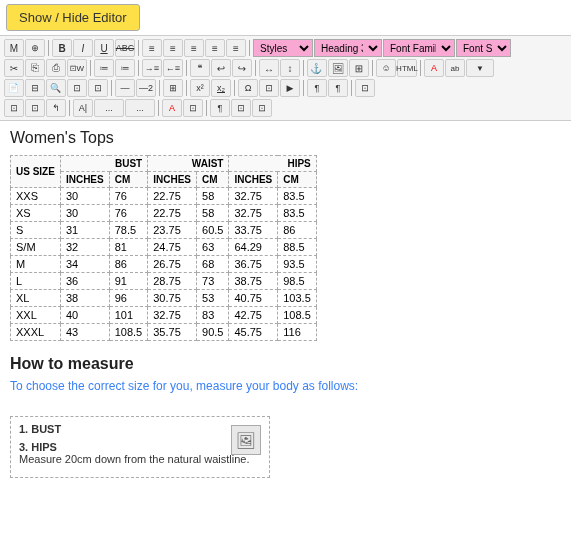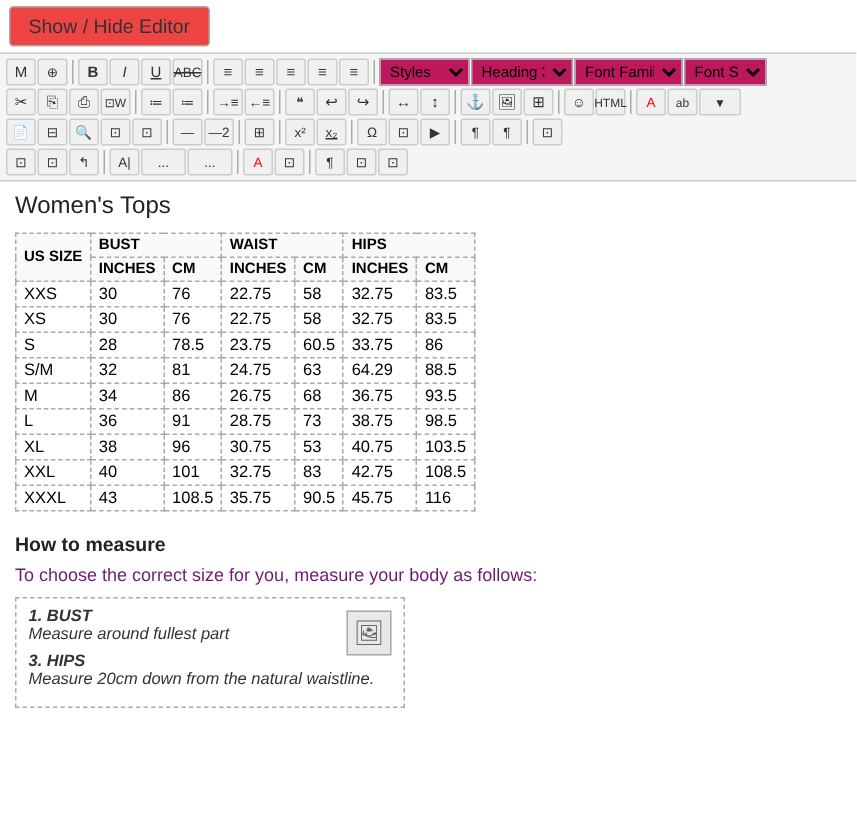--- a/index.html
+++ b/index.html
@@ -8,21 +8,21 @@
       font-size: 12px;
       background: #fff;
       width: 571px;
     }
 
     
     #show-hide-btn {
       display: inline-block;
       margin: 4px 6px;
       padding: 5px 12px;
-      background: #ef4444;
+      background: #fde047;
       border: 1px solid #aaa;
       border-radius: 3px;
       cursor: pointer;
       font-size: 13px;
       color: #333;
     }
 
     
     .toolbar-area {
       border-top: 1px solid #ccc;
@@ -59,21 +59,21 @@
     .tb-sep {
       width: 1px;
       height: 16px;
       background: #aaa;
       margin: 0 2px;
     }
     .tb-select {
       height: 18px;
       font-size: 10px;
       border: 1px solid #aaa;
-      background: #be185d;
+      background: #f9a8d4;
       padding: 0 2px;
       cursor: pointer;
     }
     .tb-select.styles { width: 60px; }
     .tb-select.heading { width: 68px; }
     .tb-select.fontfamily { width: 72px; }
     .tb-select.fontsize { width: 55px; }
 
     
     .content-area {
@@ -99,47 +99,46 @@
       padding: 2px 5px;
       text-align: left;
       white-space: nowrap;
     }
     .size-table th {
       background: #f9f9f9;
       font-weight: bold;
       font-size: 10px;
     }
     .size-table .col-header-group {
-      text-align: left;
+      text-align: right;
       font-weight: bold;
       font-size: 10px;
     }
 
     .how-to-title {
-      font-size: 13px;
+      font-size: 16px;
       font-weight: bold;
       margin-bottom: 6px;
       color: #222;
     }
     .how-to-desc {
       font-size: 12px;
-      margin-bottom: 8px;
-      color: #701a75;
+      margin-bottom: 23px;
+      color: #3b82f6;
     }
     .measure-box {
       border: 1px dashed #aaa;
       padding: 6px 8px;
       font-size: 11px;
       color: #333;
       position: relative;
       width: 260px;
     }
     .measure-item {
       margin-bottom: 6px;
-      font-style: italic;
     }
     .measure-item-num {
       font-weight: bold;
     }
     .image-placeholder {
       position: absolute;
       right: 8px;
       top: 8px;
       width: 30px;
       height: 30px;
@@ -298,21 +297,21 @@
       <td>XS</td>
       <td>30</td>
       <td>76</td>
       <td>22.75</td>
       <td>58</td>
       <td>32.75</td>
       <td>83.5</td>
     </tr>
         <tr>
       <td>S</td>
-      <td>28</td>
+      <td>31</td>
       <td>78.5</td>
       <td>23.75</td>
       <td>60.5</td>
       <td>33.75</td>
       <td>86</td>
     </tr>
         <tr>
       <td>S/M</td>
       <td>32</td>
       <td>81</td>
@@ -370,21 +369,20 @@
   </table>
 
   <div class="how-to-title">How to measure</div>
   <div class="how-to-desc">To choose the correct size for you, measure your body as follows:</div>
 
   <div class="measure-box">
     <div class="image-placeholder">🖼</div>
     <div id="measure-items-container">
         <div class="measure-item">
       <div class="measure-item-num">1. BUST</div>
-      <div>Measure around fullest part</div>
     </div>
         <div class="measure-item">
       <div class="measure-item-num">3. HIPS</div>
       <div>Measure 20cm down from the natural waistline.</div>
     </div>
       </div>
   </div>
 </div>
 
 </body></html>

